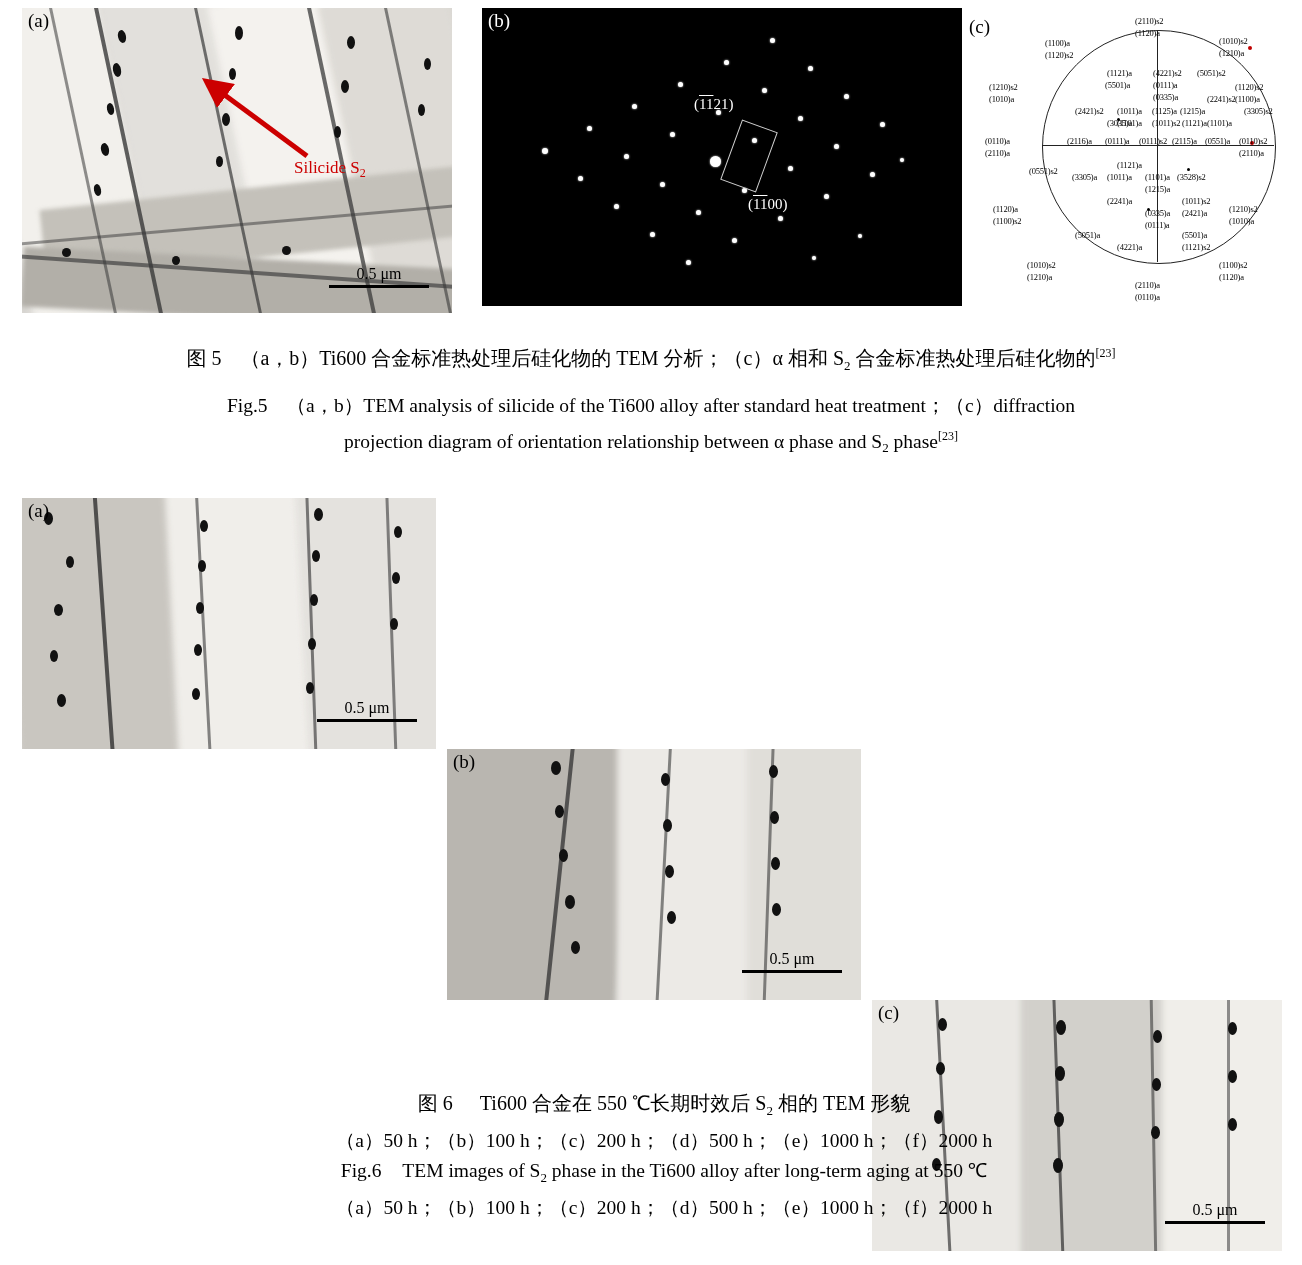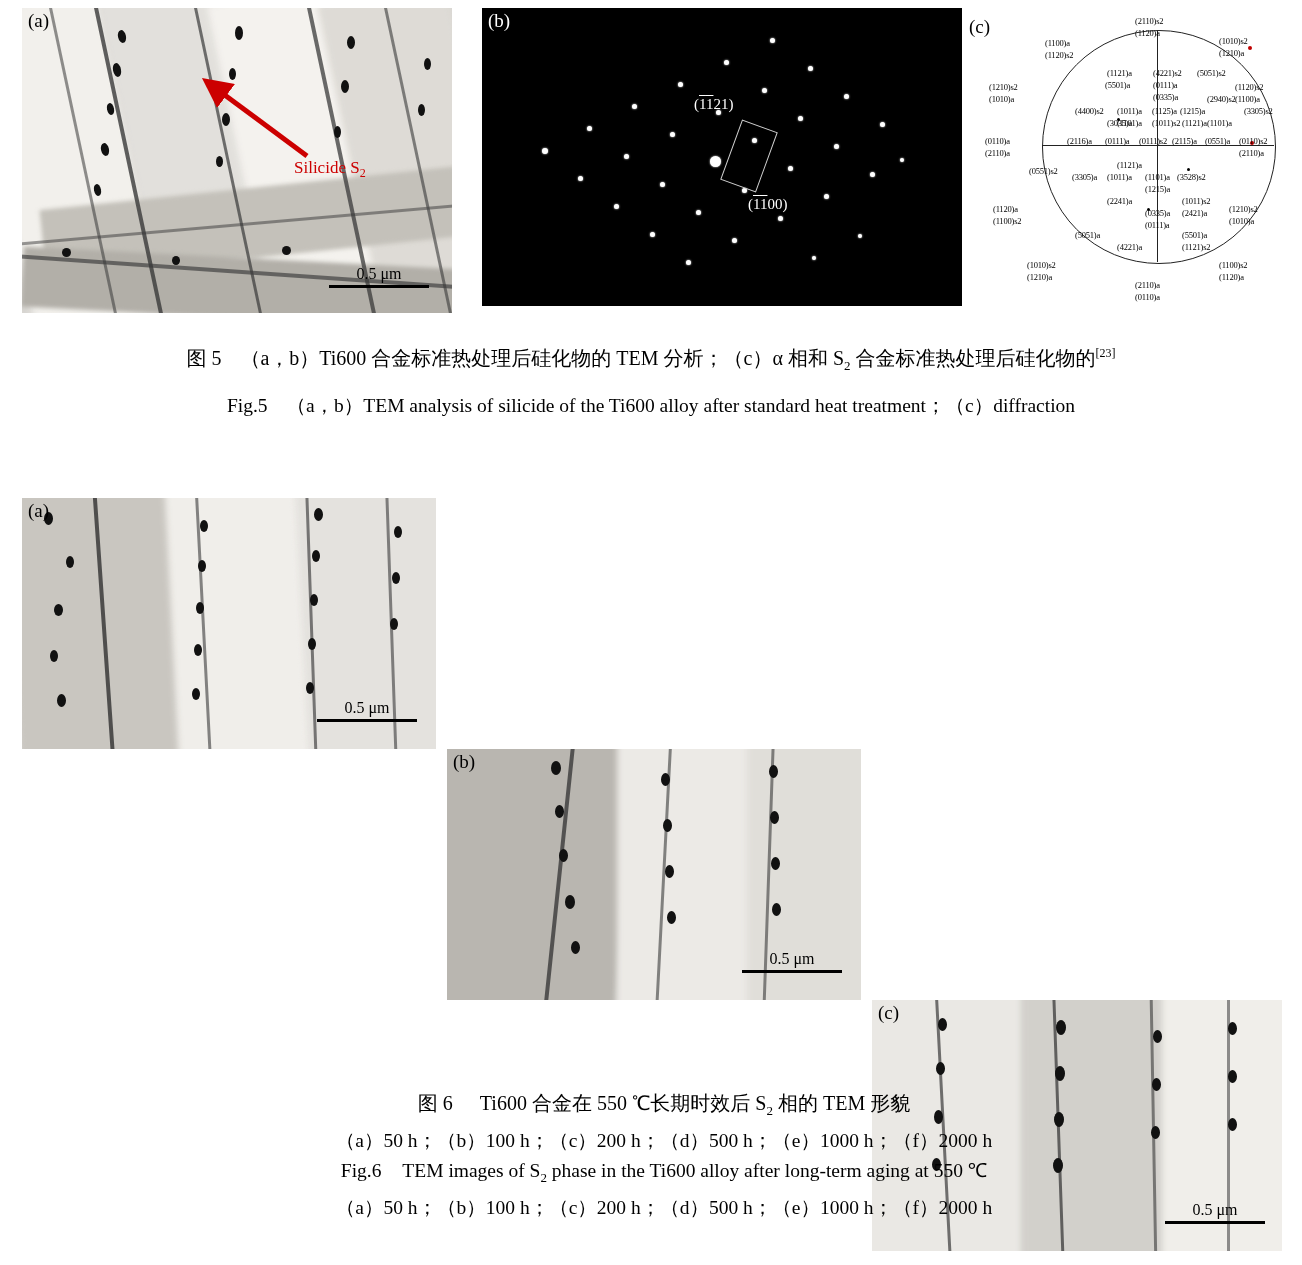--- a/index.html
+++ b/index.html
@@ -308,26 +308,26 @@
     <div class="sg-label" style="left:186px; top:60px;">(4221)s2</div>
     <div class="sg-label" style="left:186px; top:72px;">(0111)a</div>
     <div class="sg-label" style="left:186px; top:84px;">(0335)a</div>
     <div class="sg-label" style="left:230px; top:60px;">(5051)s2</div>
     <div class="sg-label" style="left:268px; top:74px;">(1120)s2</div>
     <div class="sg-label" style="left:268px; top:86px;">(1100)a</div>
 
     <div class="sg-label" style="left:22px; top:74px;">(1210)s2</div>
     <div class="sg-label" style="left:22px; top:86px;">(1010)a</div>
 
-    <div class="sg-label" style="left:108px; top:98px;">(4400)s2</div>
+    <div class="sg-label" style="left:108px; top:98px;">(2421)s2</div>
     <div class="sg-label" style="left:150px; top:98px;">(1011)a</div>
     <div class="sg-label" style="left:185px; top:98px;">(1125)a</div>
     <div class="sg-label" style="left:213px; top:98px;">(1215)a</div>
     <div class="sg-label" style="left:240px; top:98px;padding-left:37px;">(3305)s2</div>
-    <div class="sg-label" style="left:240px; top:86px;">(2940)s2</div>
+    <div class="sg-label" style="left:240px; top:86px;">(2241)s2</div>
     <div class="sg-label" style="left:240px; top:110px;">(1101)a</div>
 
     <div class="sg-label" style="left:112px; top:110px;padding-left:28px;">(3035)a</div>
     <div class="sg-label" style="left:150px; top:110px;">(1101)a</div>
     <div class="sg-label" style="left:185px; top:110px;">(1011)s2</div>
     <div class="sg-label" style="left:215px; top:110px;">(1121)a</div>
 
     <div class="sg-label" style="left:18px; top:128px;">(0110)a</div>
     <div class="sg-label" style="left:18px; top:140px;">(2110)a</div>
     <div class="sg-label" style="left:62px; top:128px;margin-top:30px;">(0551)s2</div>
@@ -373,20 +373,23 @@
 </div>
 
 <div class="caption-block" style="top:338px;">
   <div class="cap-line cn">
     <span>图 5</span>
     <span style="display:inline-block;width:14px;"></span><span>（a，b）Ti600 合金标准热处理后硅化物的 TEM 分析；（c）α 相和 S</span><sub>2</sub><span> 合金标准热处理后硅化物的</span><sup>[23]</sup>
   </div>
   <div class="cap-line" style="margin-top:10px;">
     <span>Fig.5</span>
     <span style="display:inline-block;width:14px;"></span><span>（a，b）TEM analysis of silicide of the Ti600 alloy after standard heat treatment；（c）diffraction</span>
+  </div>
+  <div class="cap-line">
+    <span>projection diagram of orientation relationship between α phase and S</span><sub>2</sub><span> phase</span><sup>[23]</sup>
   </div>
 </div>
 
 <div id="fig6-grid">
 
   <div class="panel tem" style="left:0px; top:0px; width:414px; height:251px; background:#dcdad6;">
     <div class="grain" style="left:-10px; top:-20px; width:170px; height:300px; background:#c9c6c0; transform:rotate(-4deg);"></div>
     <div class="grain" style="left:150px; top:-20px; width:140px; height:300px; background:#f0eeea; transform:rotate(-3deg);"></div>
     <div class="grain" style="left:280px; top:-20px; width:150px; height:300px; background:#e4e2de; transform:rotate(-3deg);"></div>
     <div class="boundary" style="left:80px; top:-20px; width:4px; height:300px; transform:rotate(-4deg); opacity:.85;"></div>

